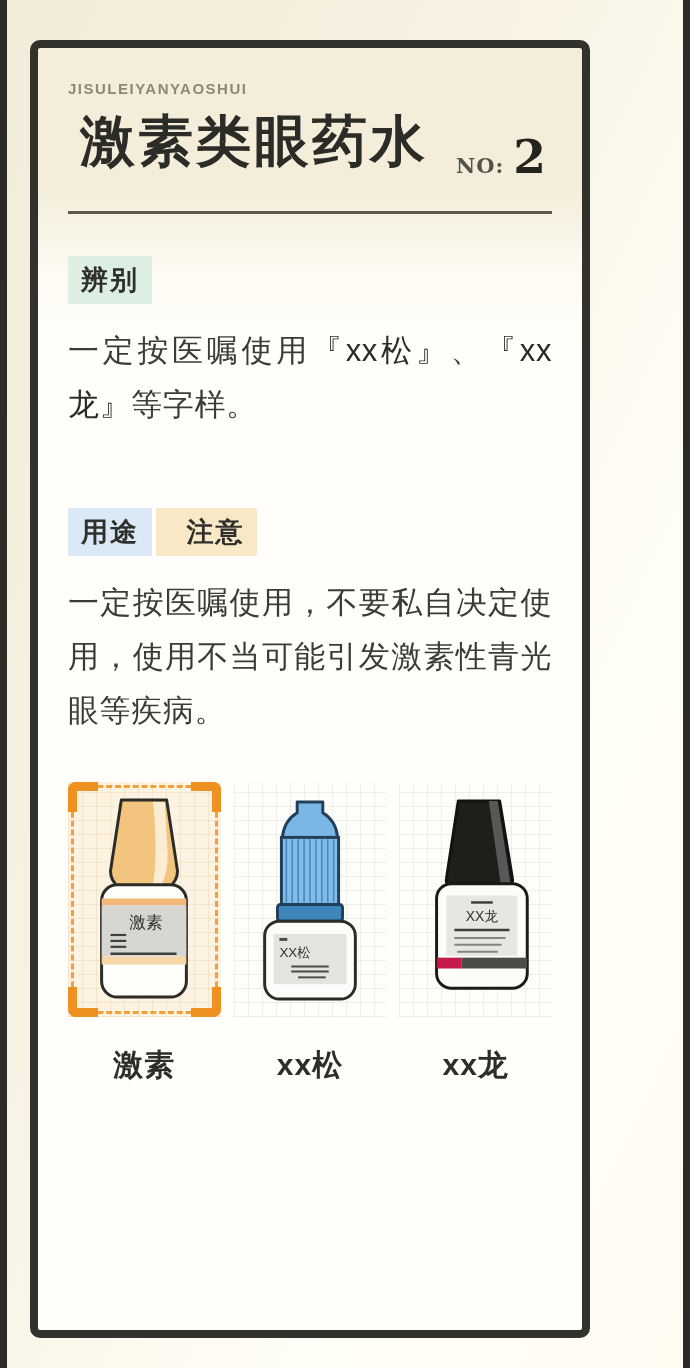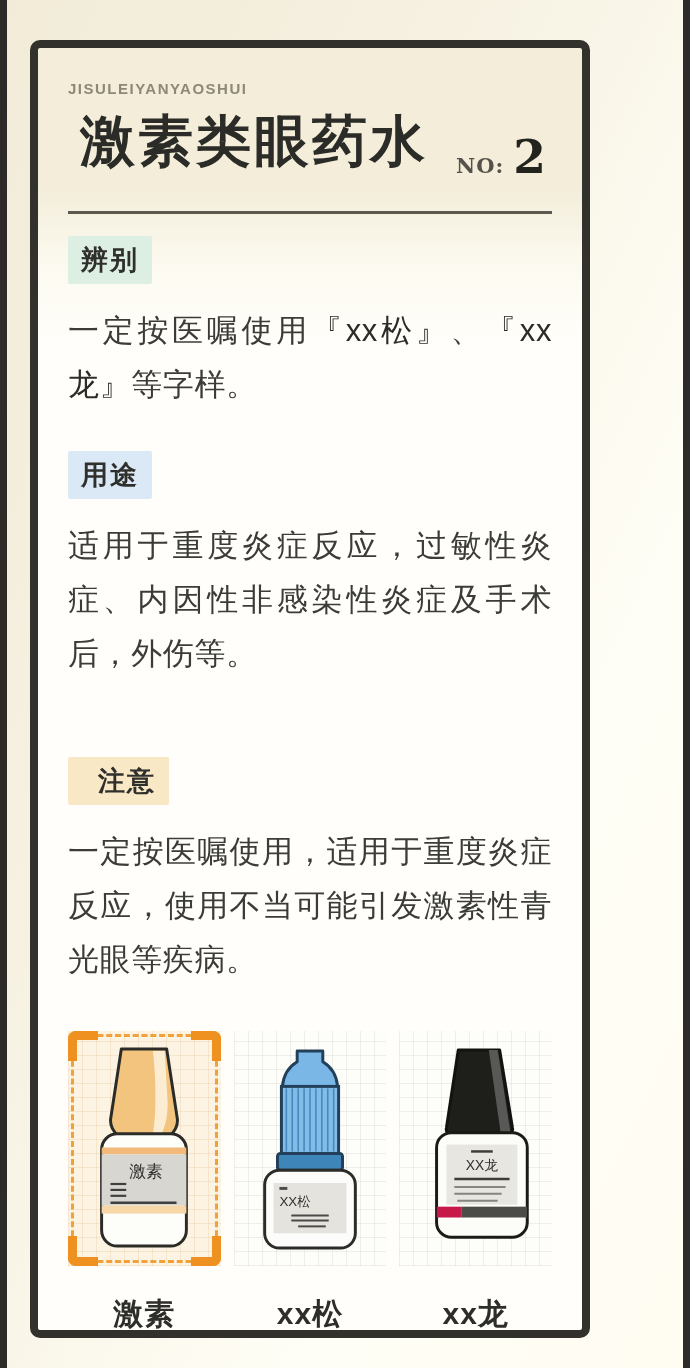--- a/index.html
+++ b/index.html
@@ -28,21 +28,21 @@
   .no-wrap { display:flex; align-items:baseline; gap:9px; font-family:"DejaVu Serif","Liberation Serif",serif; padding-bottom:4px; }
   .no-label { font-size:21px; font-weight:bold; color:#54524a; letter-spacing:1px; }
   .no-value { font-size:47px; font-weight:bold; color:#24241f; line-height:1; }
   .divider { height:3px; background:#5b5950; margin-top:27px; }
 
   
   .badge {
     display:inline-block; font-size:27px; font-weight:bold; color:#2f2f2c;
     padding:6px 13px; border-radius:2px; letter-spacing:2px;
   }
-  .badge-identify { background:#dcefe2; margin-top:22px; }
+  .badge-identify { background:#dcefe2; margin-top:42px; }
   .badge-usage    { background:#dbe9f7; margin-top:39px; }
   .badge-caution  { background:#f8e8c6; margin-top:76px;padding-left:30px; }
   .para {
     margin:20px 0 0 0; font-size:31px; line-height:54px; color:#3b3b38;
     letter-spacing:0.6px; text-align:justify;
   }
   .para b { font-weight:normal; color:#2c2c29; }
 
   
   .bottles-row { display:flex; gap:13px; margin-top:44px; }
@@ -90,24 +90,23 @@
           <span class="no-value">2</span>
         </div>
       </div>
       <div class="divider"></div>
     </div>
 
     <div class="badge badge-identify">辨别</div>
     <p class="para"><span>一定按医嘱使用</span><b>『xx松』</b><span>、</span><b>『xx龙』</b><span>等字样。</span></p>
 
     <div class="badge badge-usage">用途</div>
-    <p class="para">适用于重度炎症反应，过敏性炎症、内因性非感染性炎症及手术后，外伤等。</p>
 
     <div class="badge badge-caution">注意</div>
-    <p class="para">一定按医嘱使用，适用于重度炎症反应，使用不当可能引发激素性青光眼等疾病。</p>
+    <p class="para">一定按医嘱使用，不要私自决定使用，使用不当可能引发激素性青光眼等疾病。</p>
 
     <div class="bottles-row">
 
       <div class="panel selected">
         <div class="sel-dash"></div>
         <div class="corner tl"></div>
         <div class="corner tr"></div>
         <div class="corner bl"></div>
         <div class="corner br"></div>
         <svg width="148" height="207" viewBox="0 0 150 210">

